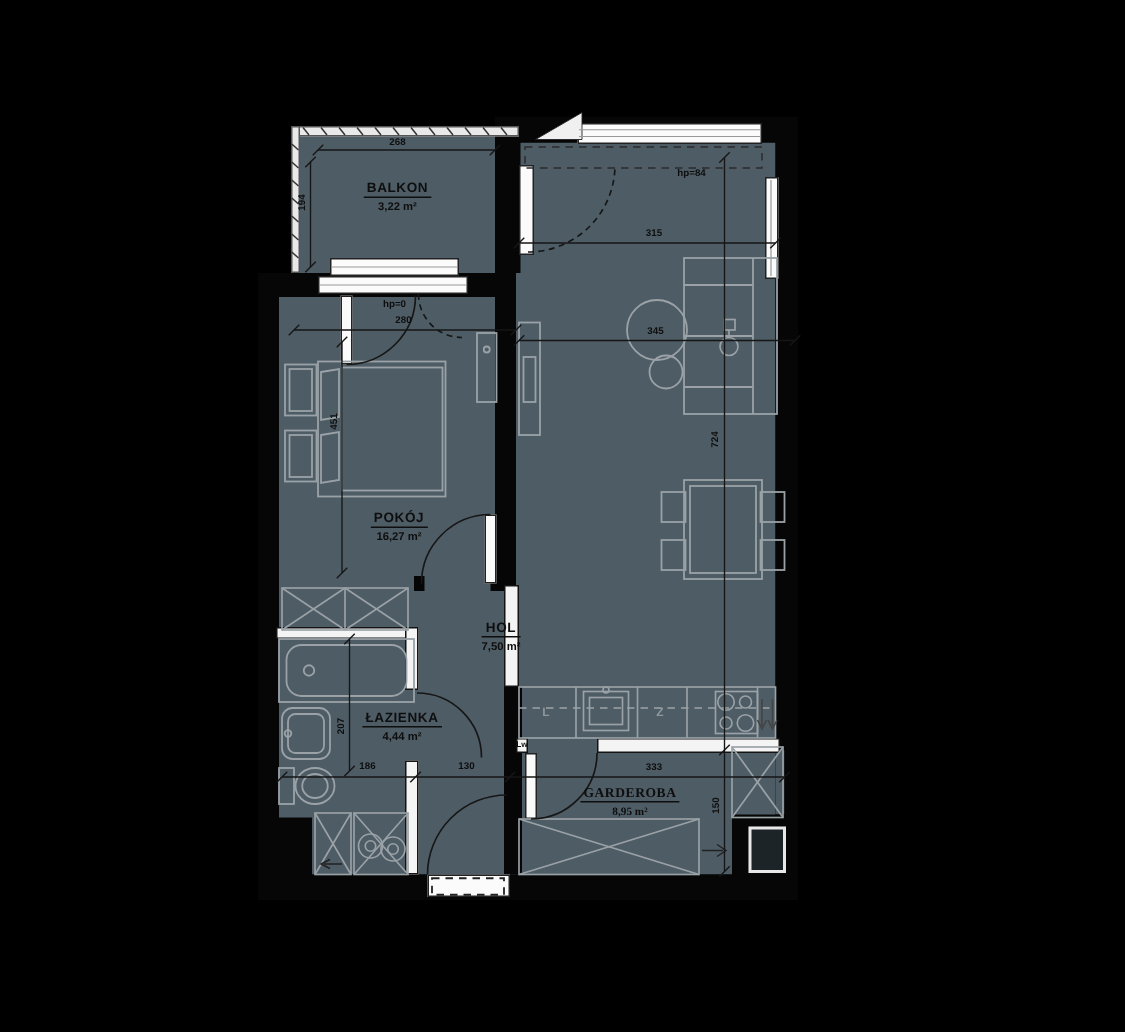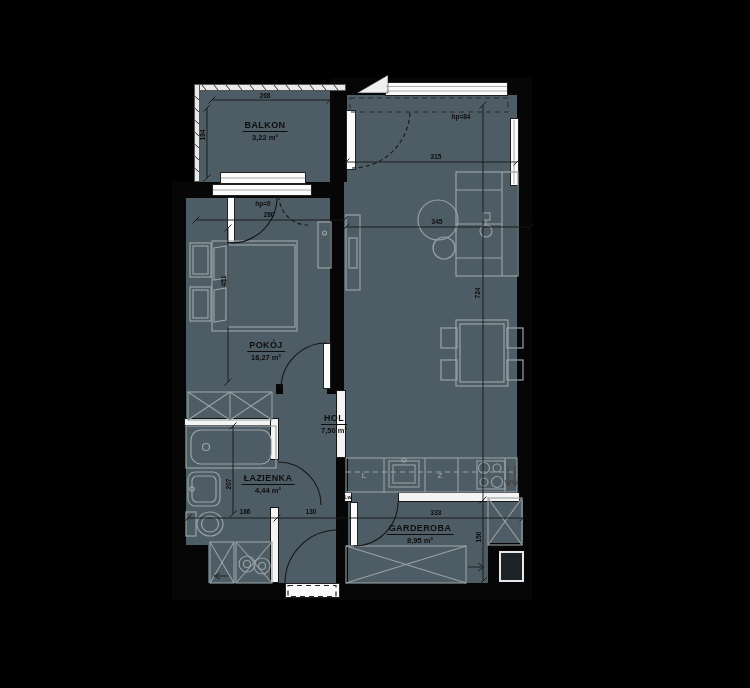--- a/index.html
+++ b/index.html
@@ -275,21 +275,21 @@
     <span class="area">16,27 m²</span>
   </div>
   <div class="room-label" style="left:308px;top:424px;margin-left:26px;">
     <span class="name">HOL</span>
     <span class="area">7,50 m²</span>
   </div>
   <div class="room-label" style="left:268px;top:484px;">
     <span class="name">ŁAZIENKA</span>
     <span class="area">4,44 m²</span>
   </div>
-  <div class="room-label" style="left:420px;top:534px;">
+  <div class="room-label" style="left:420px;top:534px;font-family:Liberation Serif, serif;">
     <span class="name">GARDEROBA</span>
     <span class="area">8,95 m²</span>
   </div>
 
   <div class="dim" style="left:265px;top:95px;">268</div>
   <div class="dim vert" style="left:202px;top:135px;">194</div>
   <div class="dim" style="left:269px;top:214px;">280</div>
   <div class="dim vert" style="left:223px;top:281px;">451</div>
   <div class="dim" style="left:436px;top:156px;">315</div>
   <div class="dim" style="left:437px;top:221px;">345</div>

